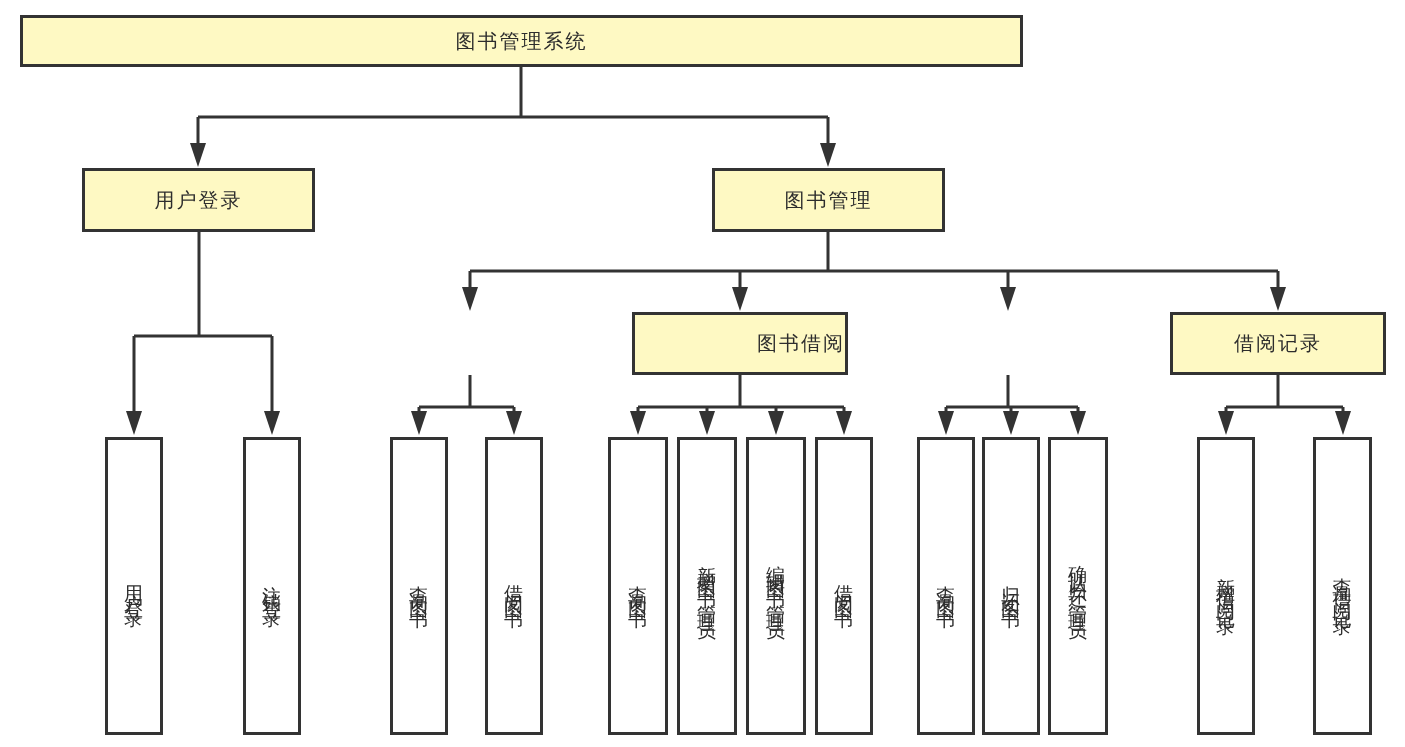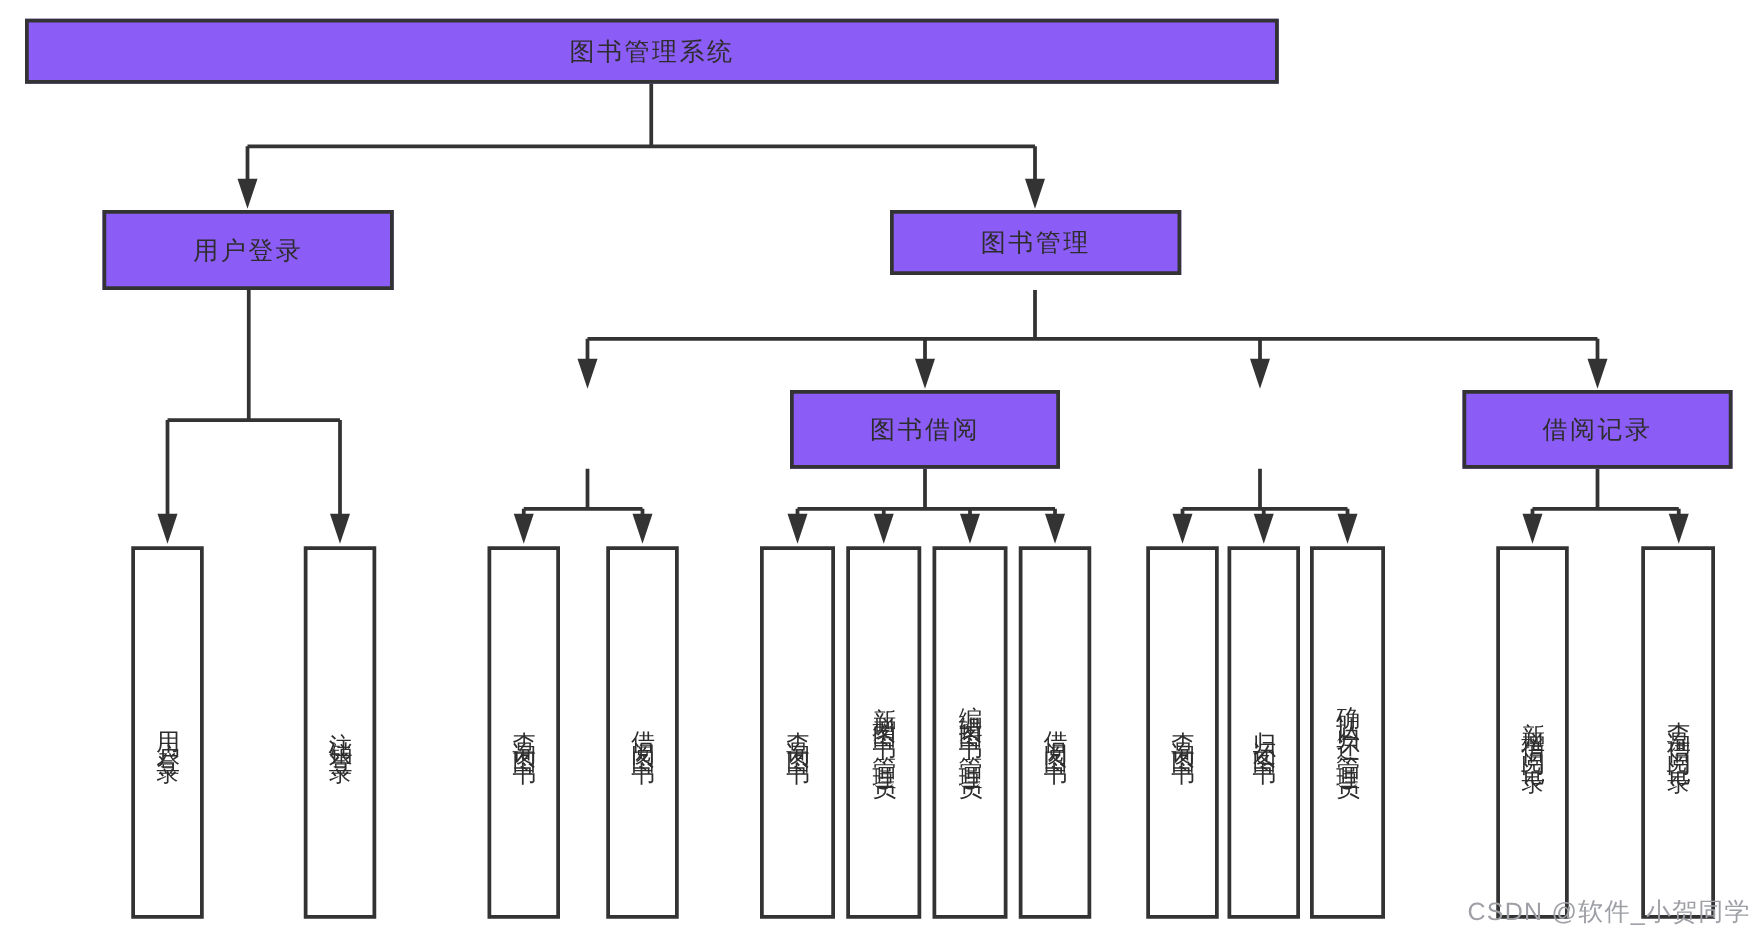--- a/index.html
+++ b/index.html
@@ -24,21 +24,21 @@
     position: absolute;
     left: 0; top: 0;
     width: 1405px; height: 747px;
   }
   .cl { stroke: var(--line); stroke-width: 3; fill: none; }
   .ah { fill: var(--line); stroke: none; }
 
   .hbox {
     position: absolute;
     border: 3px solid var(--line);
-    background: #8b5cf6;
+    background: #fef9c3;
     display: flex;
     align-items: center;
     justify-content: center;
     color: var(--text);
     font-size: 20px;
     letter-spacing: 2px;
     z-index: 2;
   }
   .vbox {
     position: absolute;
@@ -110,25 +110,25 @@
     <polygon class="ah" points="1335,411 1351,411 1343,435"></polygon>
   </svg>
 
   <div class="hbox" style="left:20px; top:15px; width:1003px; height:52px;">
     <span>图书管理系统</span>
   </div>
 
   <div class="hbox" style="left:82px; top:168px; width:233px; height:64px;">
     <span>用户登录</span>
   </div>
-  <div class="hbox" style="left:712px; top:168px; width:233px; height:52px;">
+  <div class="hbox" style="left:712px; top:168px; width:233px; height:64px;">
     <span>图书管理</span>
   </div>
 
-  <div class="hbox" style="left:632px; top:312px; width:216px; height:63px;">
+  <div class="hbox" style="left:632px; top:312px; width:216px; height:63px;justify-content:flex-end;">
     <span>图书借阅</span>
   </div>
   <div class="hbox" style="left:1170px; top:312px; width:216px; height:63px;">
     <span>借阅记录</span>
   </div>
 
   <div class="vbox" style="left:105px; top:437px; width:58px; height:298px;">
     <span>用户登录</span>
   </div>
   <div class="vbox" style="left:243px; top:437px; width:58px; height:298px;">
@@ -165,15 +165,14 @@
     <span>确认归还（管理员）</span>
   </div>
 
   <div class="vbox" style="left:1197px; top:437px; width:58px; height:298px;">
     <span>新增借阅记录</span>
   </div>
   <div class="vbox" style="left:1313px; top:437px; width:59px; height:298px;">
     <span>查询借阅记录</span>
   </div>
 
-  <div class="watermark">CSDN @软件_小贺同学</div>
 
 </div>
 
 </body></html>

